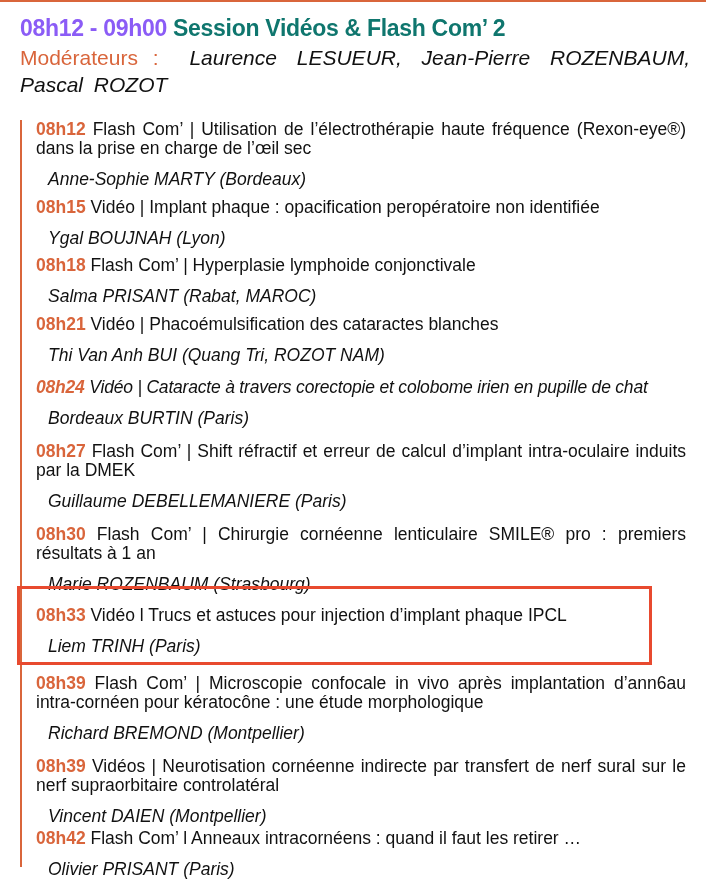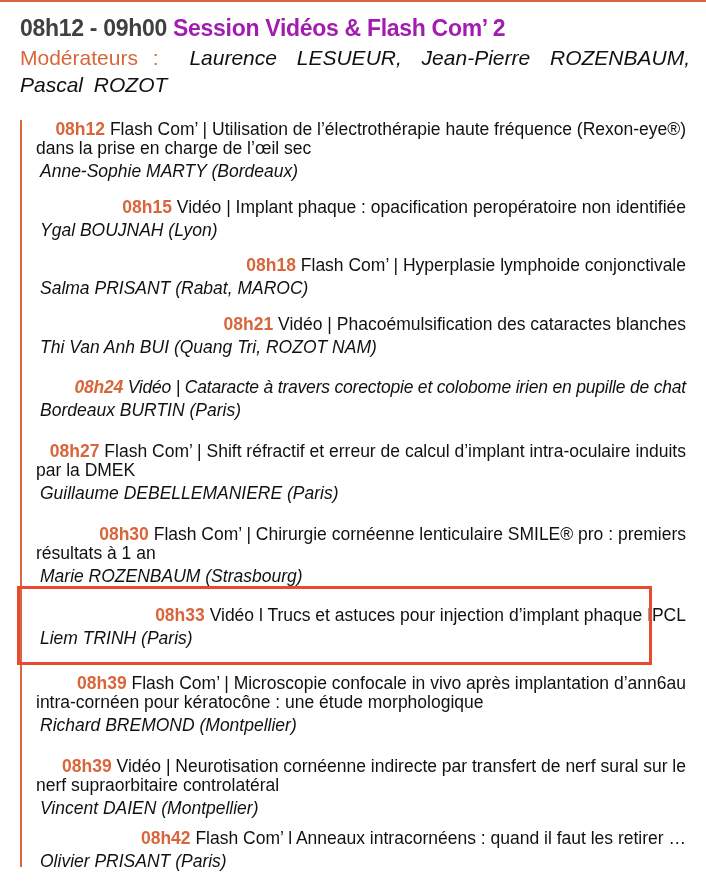--- a/index.html
+++ b/index.html
@@ -11,40 +11,40 @@
     }
     .top-rule {
       position: absolute; left: 0; top: 0; width: 706px; height: 2px;
       background: #d9653b;
     }
     .session-header { position: absolute; left: 20px; top: 12px; width: 670px; }
     .session-title {
       font-size: 23px; font-weight: bold; line-height: 32px; margin: 0;
       letter-spacing: -0.3px; white-space: nowrap;
     }
-    .session-time { color: #404040; }
-    .session-name { color: #a21caf; }
+    .session-time { color: #8b5cf6; }
+    .session-name { color: #0f766e; }
     .moderators {
       font-size: 21px; line-height: 27px; margin: 0;
       text-align: justify; text-align-last: left;
     }
     .mod-label { color: #d9653b; margin-right: 16px; }
     .mod-names { font-style: italic; color: #111; word-spacing: 5px; }
 
     .program {
       position: absolute; left: 20px; top: 120px; width: 666px;
       border-left: 2px solid #d9653b; height: 747px; padding-left: 48px;
     }
     .talk {
       position: absolute; left: 14px; width: 650px;
       font-size: 17.5px; line-height: 19px;
     }
-    .talk .title-line { margin: 0; text-align: right; }
+    .talk .title-line { margin: 0; }
     .talk .time { color: #d9653b; font-weight: bold; }
-    .talk .speaker { font-style: italic; margin: 4px; }
+    .talk .speaker { font-style: italic; margin: 12px; }
     .justify { text-align: justify; text-align-last: left; }
 
     .highlight-box {
       position: absolute; left: 17px; top: 586px; width: 629px; height: 73px;
       border: 3px solid #e84a2f; box-sizing: content-box;
     }
   </style>
 </head>
 <body>
 
@@ -102,21 +102,21 @@
     <p class="title-line"><span class="time">08h33</span> <span>Vidéo l Trucs et astuces pour injection d’implant phaque IPCL</span></p>
     <p class="speaker">Liem TRINH (Paris)</p>
   </div>
 
   <div class="talk justify" style="top:554px;">
     <p class="title-line"><span class="time">08h39</span> <span>Flash Com’ | Microscopie confocale in vivo après implantation d’ann6au intra-cornéen pour kératocône : une étude morphologique</span></p>
     <p class="speaker">Richard BREMOND (Montpellier)</p>
   </div>
 
   <div class="talk justify" style="top:637px;">
-    <p class="title-line"><span class="time">08h39</span> <span>Vidéo | Neurotisation cornéenne indirecte par transfert de nerf sural sur le nerf supraorbitaire controlatéral</span></p>
+    <p class="title-line"><span class="time">08h39</span> <span>Vidéos | Neurotisation cornéenne indirecte par transfert de nerf sural sur le nerf supraorbitaire controlatéral</span></p>
     <p class="speaker">Vincent DAIEN (Montpellier)</p>
   </div>
 
   <div class="talk" style="top:709px;">
     <p class="title-line"><span class="time">08h42</span> <span>Flash Com’ l Anneaux intracornéens : quand il faut les retirer …</span></p>
     <p class="speaker">Olivier PRISANT (Paris)</p>
   </div>
 
 </div>
 

